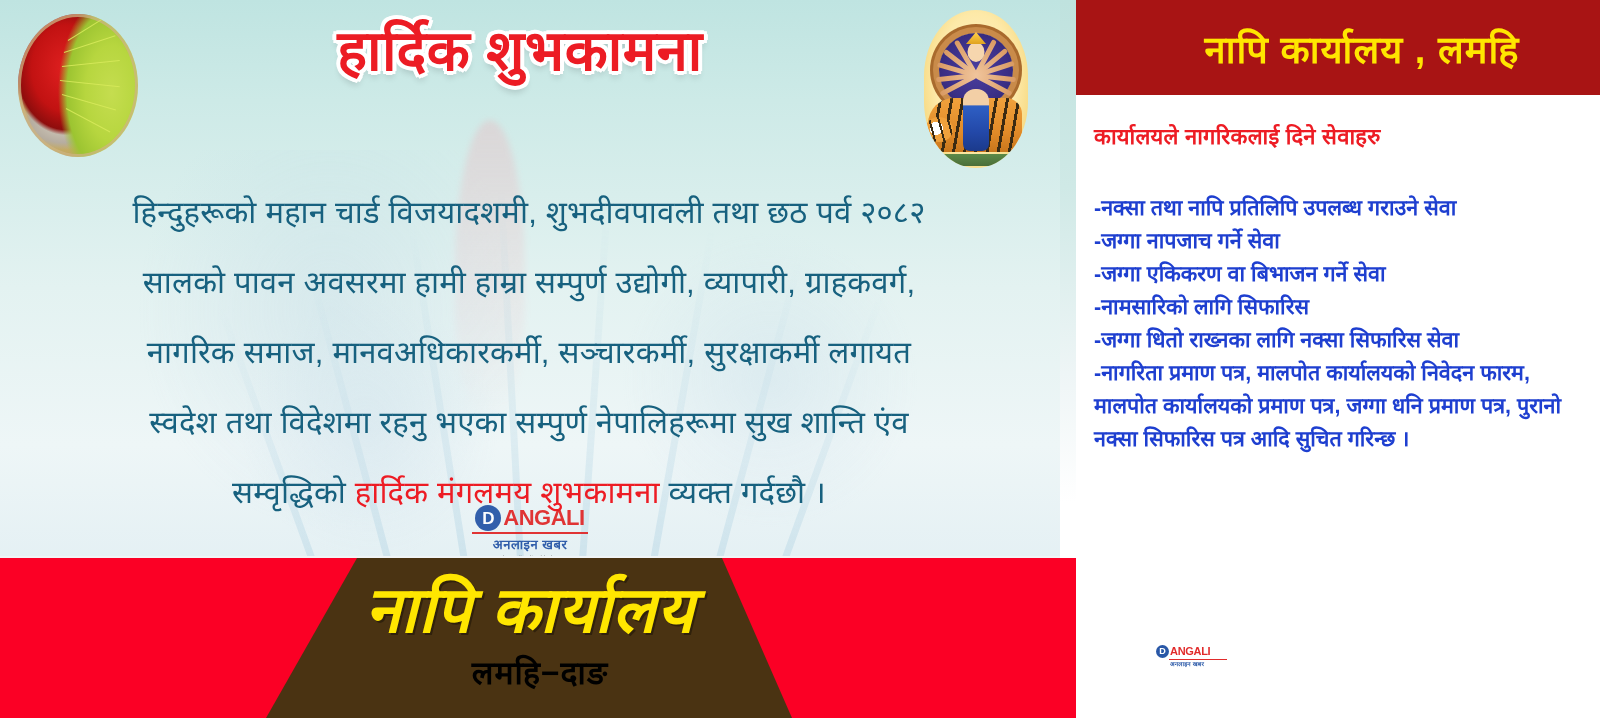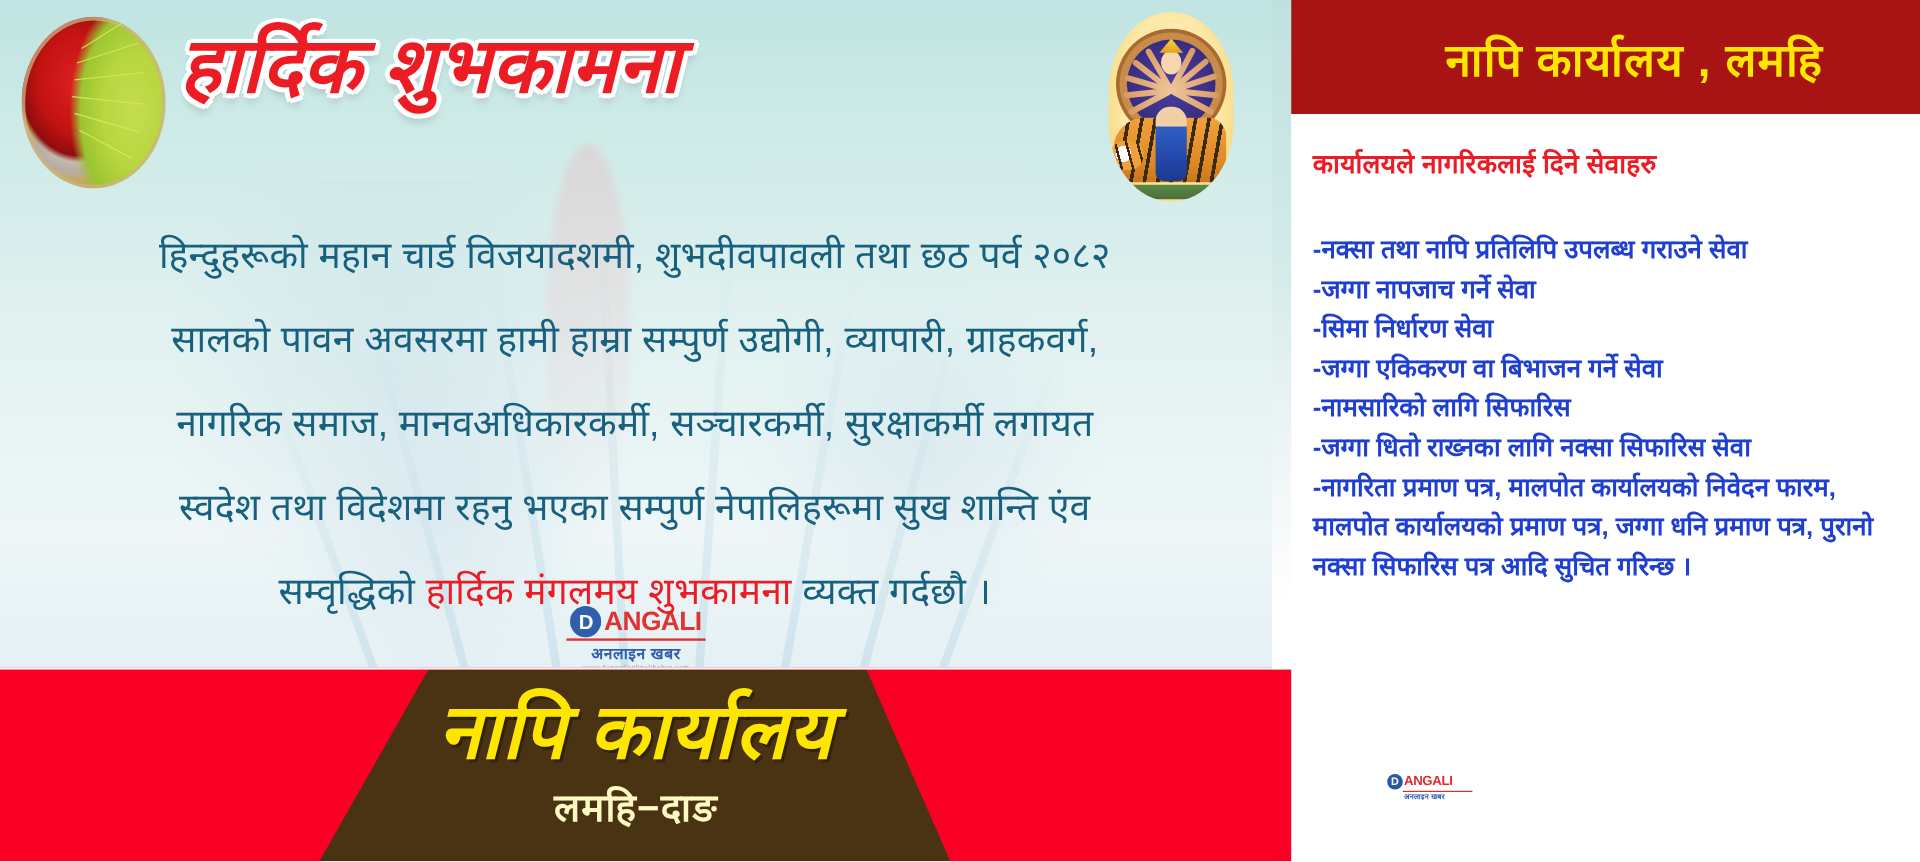--- a/index.html
+++ b/index.html
@@ -112,31 +112,30 @@
       radial-gradient(circle at 40% 45%,#fff 0 30%,#f0a13c 31%);
   }
   .deity .pedestal{
     position:absolute;left:8px;bottom:2px;width:86px;height:12px;
     background:linear-gradient(180deg,#3f7a3a,#2c5a29);border-radius:3px;opacity:.85;
   }
 
   
   .headline{
     position:absolute;left:150px;top:22px;width:740px;
-    text-align:left;
+    text-align:center;
     font-family:"Liberation Sans","DejaVu Sans",sans-serif;
-    font-size:64px;font-weight:700;line-height:1.05;
+    font-size:56px;font-weight:700;line-height:1.05;
     color:#ec1c24;
     letter-spacing:.5px;
     text-shadow:
       -3px -3px 0 #fff, 3px -3px 0 #fff, -3px 3px 0 #fff, 3px 3px 0 #fff,
       0 -4px 0 #fff, 0 4px 0 #fff, -4px 0 0 #fff, 4px 0 0 #fff,
       0 6px 7px rgba(0,0,0,.18);
     white-space:nowrap;
-    font-style:italic;
   }
 
   
   .message{
     position:absolute;left:14px;top:178px;width:1030px;
     text-align:center;
     color:#17617f;
     font-size:31px;font-weight:400;
     line-height:70px;
     letter-spacing:.2px;
@@ -177,22 +176,23 @@
   }
   .office-name{
     position:absolute;left:0;top:18px;width:1060px;text-align:center;
     color:#ffe600;font-size:64px;font-weight:700;font-style:italic;
     letter-spacing:1px;line-height:1.08;
     text-shadow:2px 2px 0 rgba(0,0,0,.35);
     white-space:nowrap;
   }
   .office-sub{
     position:absolute;left:0;top:92px;width:1060px;text-align:center;
-    color:#fef9c3;font-size:32px;font-weight:700;letter-spacing:1px;
-    white-space:nowrap;
+    color:#000000;font-size:32px;font-weight:700;letter-spacing:1px;
+    white-space:nowrap;
+    padding-left:10px;
   }
 
   
   .right-panel{
     position:absolute;left:1060px;top:0;width:540px;height:718px;
     background:#ffffff;overflow:hidden;
   }
   .right-panel .edge{
     position:absolute;left:0;top:0;width:16px;height:718px;
     background:linear-gradient(180deg,#bfe2de 0%,#cfe9e6 26%,#eef5f6 52%,#ffffff 70%,#ffffff 100%);
@@ -321,21 +321,20 @@
 
     <div class="right-header">
       <span class="rh-text">नापि कार्यालय , लमहि</span>
     </div>
 
     <div class="services-title">कार्यालयले नागरिकलाई दिने सेवाहरु</div>
 
     <ul class="services-list">
       <li>-नक्सा तथा नापि प्रतिलिपि उपलब्ध गराउने सेवा</li>
       <li>-जग्गा नापजाच गर्ने सेवा</li>
-      <li>-सिमा निर्धारण सेवा</li>
       <li>-जग्गा एकिकरण वा बिभाजन गर्ने सेवा</li>
       <li>-नामसारिको लागि सिफारिस</li>
       <li>-जग्गा धितो राख्नका लागि नक्सा सिफारिस सेवा</li>
       <li class="wrap">-नागरिता प्रमाण पत्र, मालपोत कार्यालयको निवेदन फारम, मालपोत कार्यालयको प्रमाण पत्र, जग्गा धनि प्रमाण पत्र, पुरानो नक्सा सिफारिस पत्र आदि सुचित गरिन्छ ।</li>
     </ul>
 
     <div class="right-wm">
       <div class="wm-row">
         <span class="wm-mark">D</span>
         <span class="wm-word">ANGALI</span>

